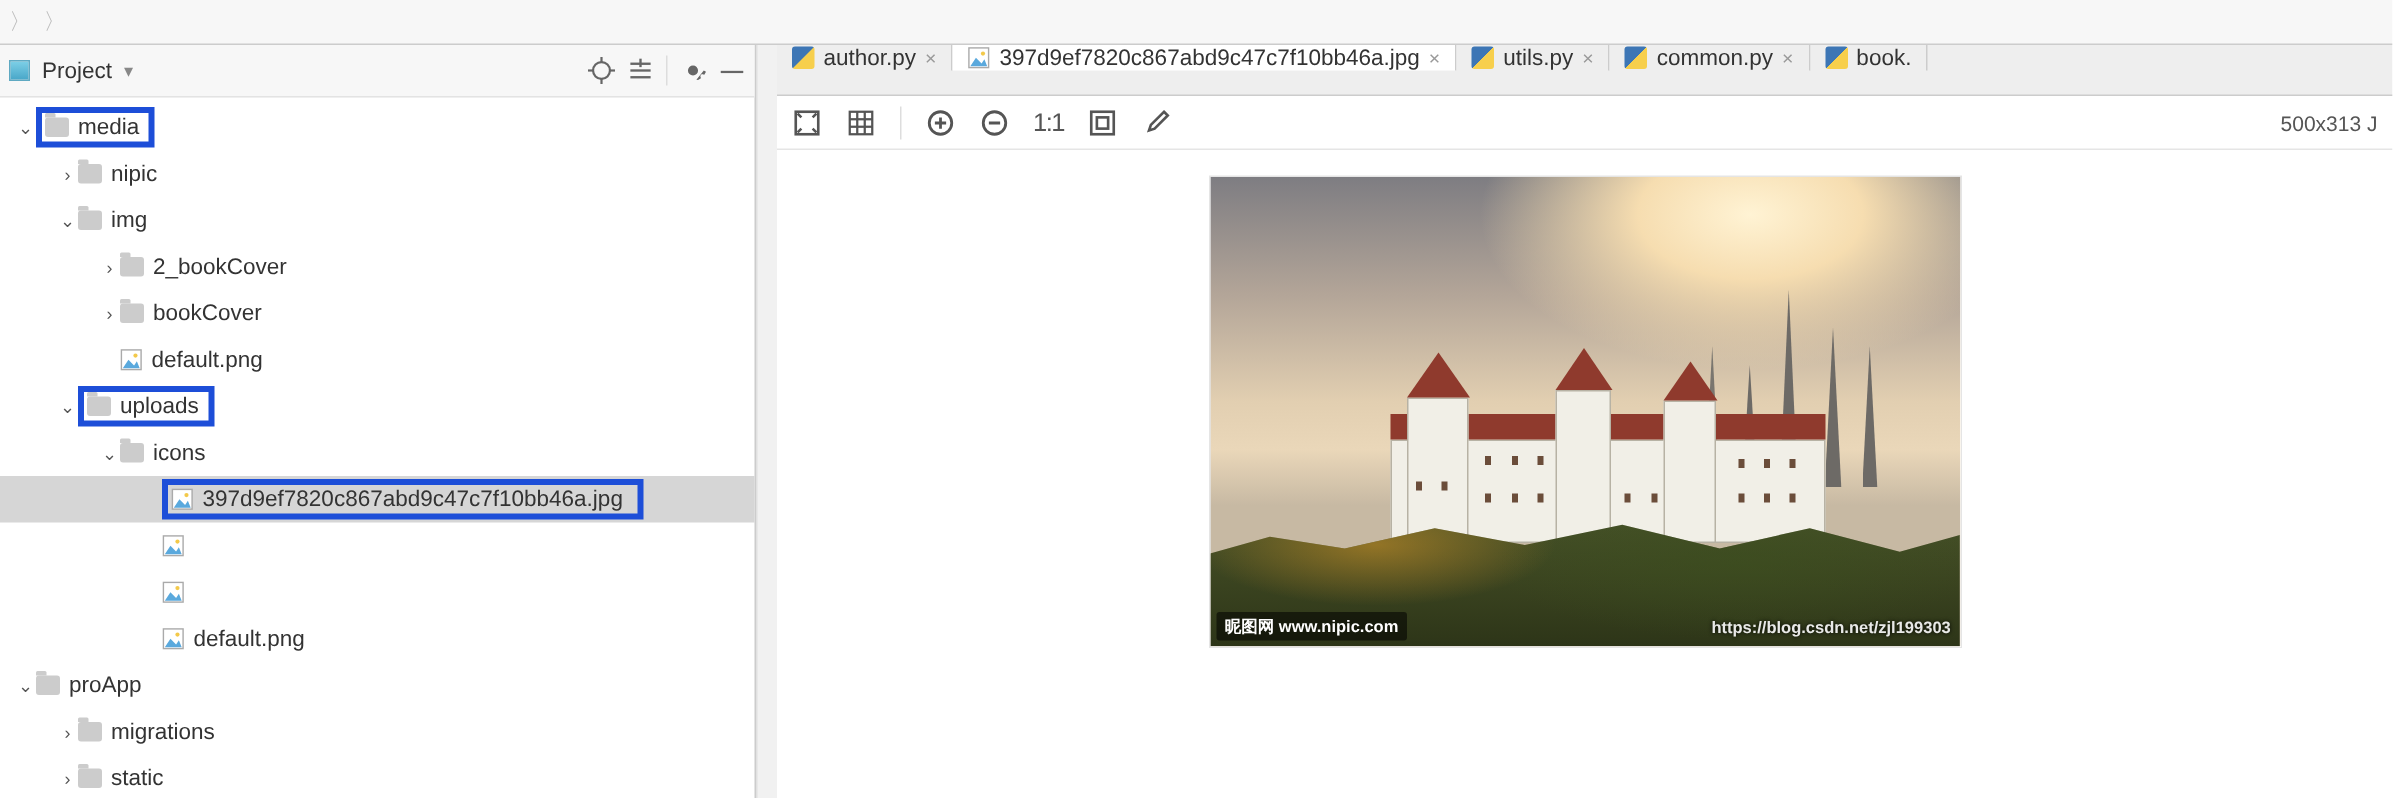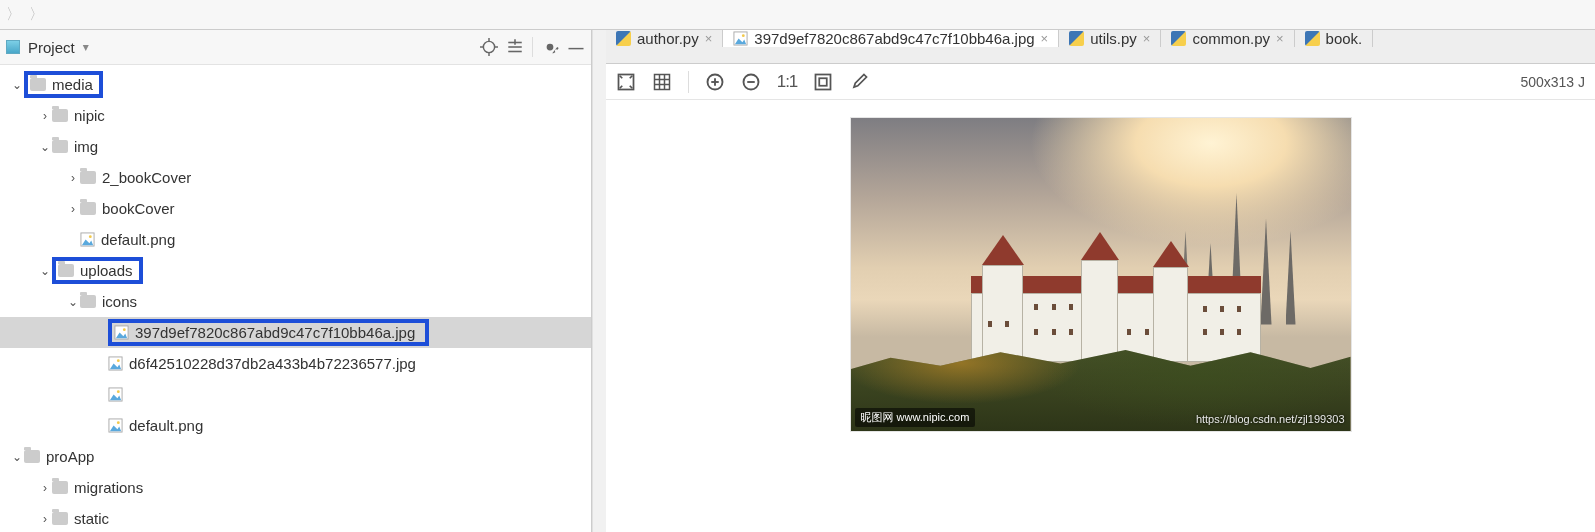--- a/index.html
+++ b/index.html
@@ -2,21 +2,21 @@
 <html><head>
 <meta charset="utf-8">
 <style>
   *{box-sizing:border-box;margin:0;padding:0;font-family:"Segoe UI",Arial,sans-serif;font-size:15px;color:#333;}
   html,body{height:100%;width:100%;background:#fff;}
   body{display:flex;flex-direction:column;overflow:hidden;}
   .topbar{height:30px;border-bottom:1px solid #ccc;background:#f7f7f7;display:flex;align-items:center;padding:0 6px;gap:8px;}
   .topbar .sep{color:#bbb;}
   .topbar .spacer{flex:1;}
   .main{flex:1;display:flex;min-height:0;}
-  .sidebar{width:592px;display:flex;flex-direction:column;border-right:1px solid #ccc;background:#fff;position:relative;}
+  .sidebar{width:504px;display:flex;flex-direction:column;border-right:1px solid #ccc;background:#fff;position:relative;}
   .sidebar-hdr{height:35px;display:flex;align-items:center;padding:0 6px;border-bottom:1px solid #e3e3e3;background:#f7f7f7;gap:8px;}
   .proj-icon{width:14px;height:14px;display:inline-block;background:linear-gradient(#7ccfe6,#49a7c9);border:1px solid #5fa9c2;}
   .sidebar-hdr .sp{flex:1;}
   .ticon{width:18px;height:18px;display:flex;align-items:center;justify-content:center;color:#666;cursor:pointer;}
   .tree{flex:1;overflow:auto;padding:4px 0 12px 0;}
   .node{display:flex;align-items:center;height:31px;white-space:nowrap;padding-left:10px;cursor:pointer;}
   .node.sel{background:#d6d6d6;}
   .node .chev{width:14px;display:inline-flex;justify-content:center;color:#555;font-size:12px;}
   .node .ind{display:inline-block;}
   .dir-icon{width:16px;height:13px;background:#ccc;border-radius:2px;display:inline-block;margin-right:6px;position:relative;}
@@ -29,21 +29,21 @@
   .tabs{height:34px;display:flex;align-items:flex-start;background:#eee;border-bottom:1px solid #ccc;overflow:hidden;}
   .tab{display:flex;align-items:center;gap:6px;padding:0 10px;border-right:1px solid #ccc;background:#eee;cursor:pointer;white-space:nowrap;}
   .tab.active{background:#fff;}
   .py-icon{width:15px;height:15px;display:inline-block;border-radius:2px;background:linear-gradient(135deg,#3d76b5 49%,#f7cf4c 51%);}
   .jpg-icon{width:15px;height:15px;}
   .close-x{color:#999;font-size:13px;}
   .imgbar{height:36px;display:flex;align-items:center;padding:0 10px;gap:16px;border-bottom:1px solid #e5e5e5;background:#fff;}
   .imgbar .vsep{width:1px;height:22px;background:#ddd;}
   .imgbar .tool{width:20px;height:20px;display:flex;align-items:center;justify-content:center;color:#555;cursor:pointer;}
   .imgbar .sp{flex:1;}
-  .canvas{flex:1;background:#fff;display:flex;align-items:flex-start;justify-content:center;padding:18px 0 0 0;overflow:hidden;}
+  .canvas{flex:1;background:#fff;display:flex;align-items:flex-start;justify-content:center;padding:18px 0 0 0;overflow:hidden;font-weight:bold;}
   .photo{width:500px;height:313px;position:relative;overflow:hidden;box-shadow:0 0 0 1px rgba(0,0,0,.1);}
   .sky{position:absolute;inset:0;background:
     radial-gradient(ellipse 60% 55% at 72% 8%,#fff3d4 0%,#f6ddb0 25%,rgba(246,221,176,0) 60%),
     linear-gradient(180deg,#7e7d82 0%,#b3a598 25%,#e2cfb1 48%,#ead7b9 58%,#c7b9a3 70%);}
   .hill{position:absolute;left:0;right:0;bottom:0;height:36%;background:
     radial-gradient(ellipse 40% 60% at 22% 40%,rgba(215,150,40,.55),rgba(0,0,0,0) 60%),
     radial-gradient(ellipse 50% 70% at 70% 50%,rgba(60,80,30,.55),rgba(0,0,0,0) 65%),
     linear-gradient(180deg,#4d5a2d 0%,#3b4420 60%,#2d3518 100%);
     clip-path:polygon(0 45%,8% 35%,18% 42%,30% 30%,42% 40%,55% 28%,68% 42%,80% 30%,92% 44%,100% 34%,100% 100%,0 100%);}
   .castle{position:absolute;left:24%;bottom:22%;width:58%;height:40%;}
@@ -175,21 +175,20 @@
       </div>
       <div class="node">
         <span class="ind" style="width:98px"></span>
         <span class="img-icon">
             <svg viewBox="0 0 16 16">
               <rect x="1" y="1" width="14" height="14" fill="#fff" stroke="#aaa"></rect>
               <polygon points="2,14 6,8 10,12 12,9 14,14" fill="#5aa9dd"></polygon>
               <circle cx="11" cy="5" r="1.5" fill="#f3c94a"></circle>
             </svg>
           </span>
-        <span>d6f42510228d37db2a433b4b72236577.jpg</span>
       </div>
       <div class="node">
         <span class="ind" style="width:98px"></span>
         <span class="img-icon">
             <svg viewBox="0 0 16 16">
               <rect x="1" y="1" width="14" height="14" fill="#fff" stroke="#aaa"></rect>
               <polygon points="2,14 6,8 10,12 12,9 14,14" fill="#5aa9dd"></polygon>
               <circle cx="11" cy="5" r="1.5" fill="#f3c94a"></circle>
             </svg>
           </span>

